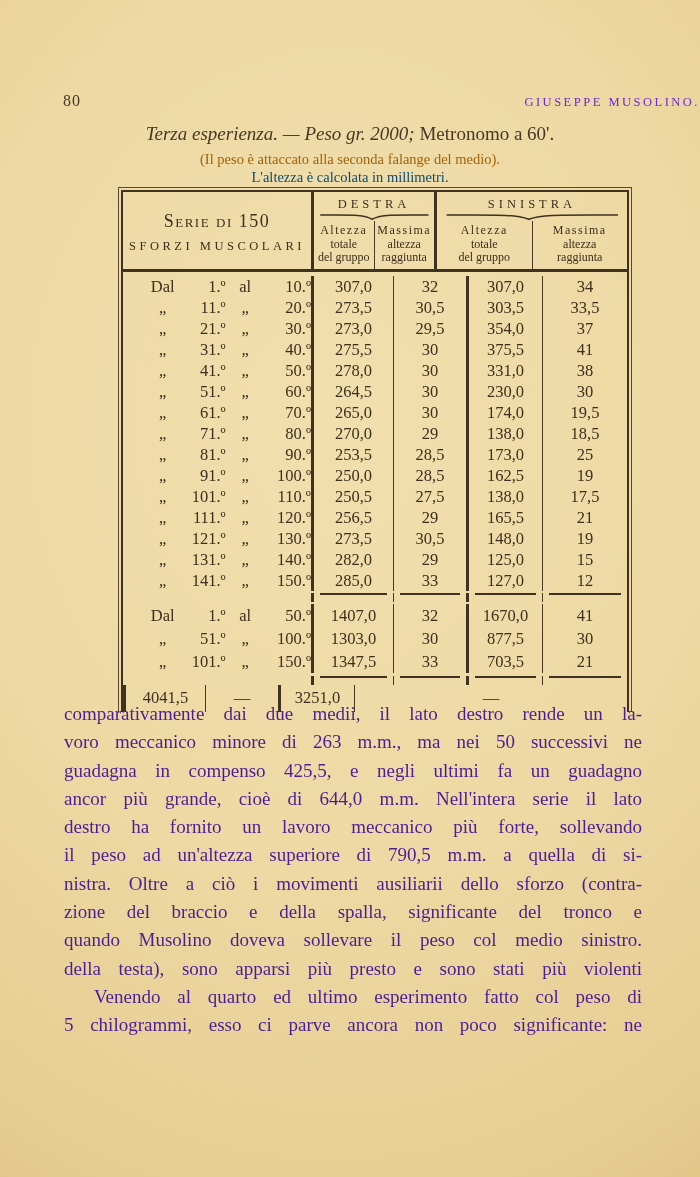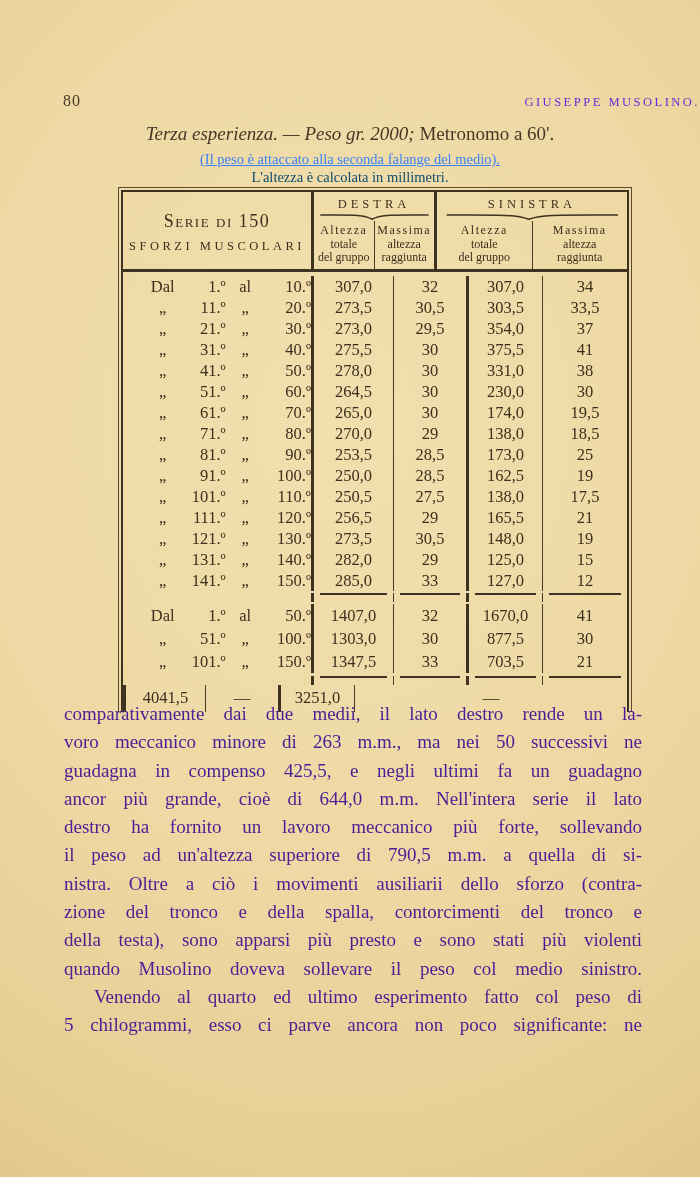--- a/index.html
+++ b/index.html
@@ -15,21 +15,21 @@
   .page{ position:absolute; inset:0; }
 
   
   .pageno{ position:absolute; top:92px; left:63px; font-size:16px; letter-spacing:1px; }
   .runhead{ position:absolute; top:95px; left:0; right:0; text-align:right;
     font-size:12.5px; letter-spacing:2.5px; color:#6d28d9; }
 
   
   .exp-title{ position:absolute; top:123px; left:0; right:0; text-align:center; font-size:19px; }
   .exp-title .it{ font-style:italic; }
-  .cap1{ position:absolute; top:151px; left:0; right:0; text-align:center; font-size:14.5px; color:#3b82f6;text-decoration:underline; }
+  .cap1{ position:absolute; top:151px; left:0; right:0; text-align:center; font-size:14.5px; color:#a16207; }
   .cap2{ position:absolute; top:169px; left:0; right:0; text-align:center; font-size:14.5px; color:#0c4a6e; }
 
   
   .twrap{ position:absolute; top:187px; left:118px; width:514px; }
   .touter{ border:1px solid #5a4830; border-bottom:none; padding:2px 2px 0 2px; }
   .tinner{ border:2.5px solid #3e3220; border-bottom:none; background:transparent; color:#3c2f1d; }
 
   .r{ display:flex; align-items:stretch; }
   .cl { width:188px; }
   .cv1{ width:82px; border-left:3px solid #3e3220; }
@@ -386,20 +386,20 @@
   </div>
 
   <div class="maintext" id="bodytext">
       <div class="bline">comparativamente dai due medii, il lato destro rende un la-</div>
       <div class="bline">voro meccanico minore di 263 m.m., ma nei 50 successivi ne</div>
       <div class="bline">guadagna in compenso 425,5, e negli ultimi fa un guadagno</div>
       <div class="bline">ancor più grande, cioè di 644,0 m.m. Nell'intera serie il lato</div>
       <div class="bline">destro ha fornito un lavoro meccanico più forte, sollevando</div>
       <div class="bline">il peso ad un'altezza superiore di 790,5 m.m. a quella di si-</div>
       <div class="bline">nistra. Oltre a ciò i movimenti ausiliarii dello sforzo (contra-</div>
-      <div class="bline">zione del tronco e della spalla, contorcimenti del tronco e</div>
+      <div class="bline">zione del braccio e della spalla, significante del tronco e</div>
+      <div class="bline">quando Musolino doveva sollevare il peso col medio sinistro.</div>
       <div class="bline">della testa), sono apparsi più presto e sono stati più violenti</div>
-      <div class="bline">quando Musolino doveva sollevare il peso col medio sinistro.</div>
       <div class="bline ind">Venendo al quarto ed ultimo esperimento fatto col peso di</div>
       <div class="bline">5 chilogrammi, esso ci parve ancora non poco significante: ne</div>
     </div>
 
 </div>
 
 </body></html>

